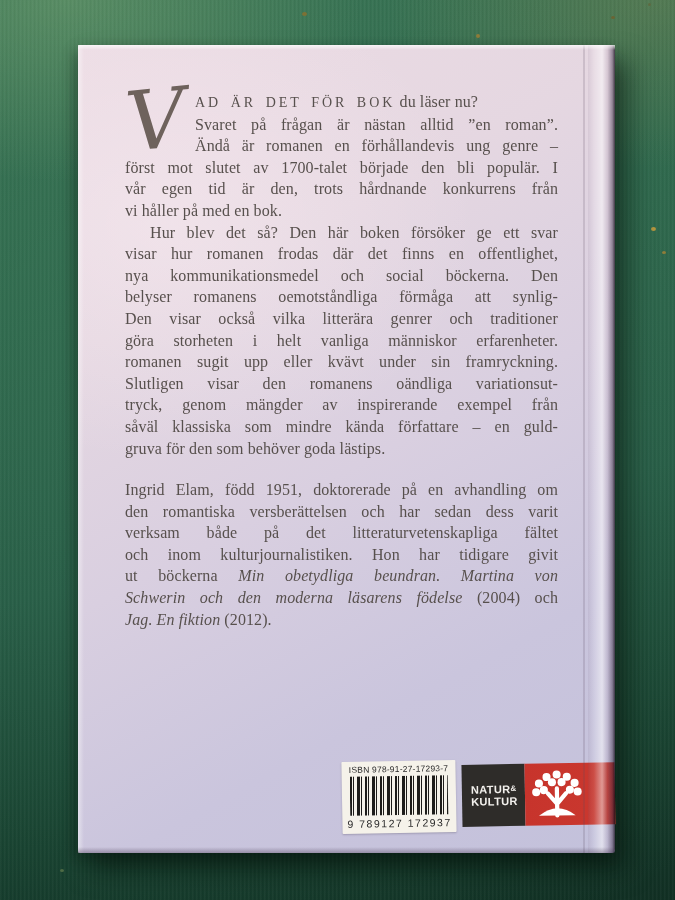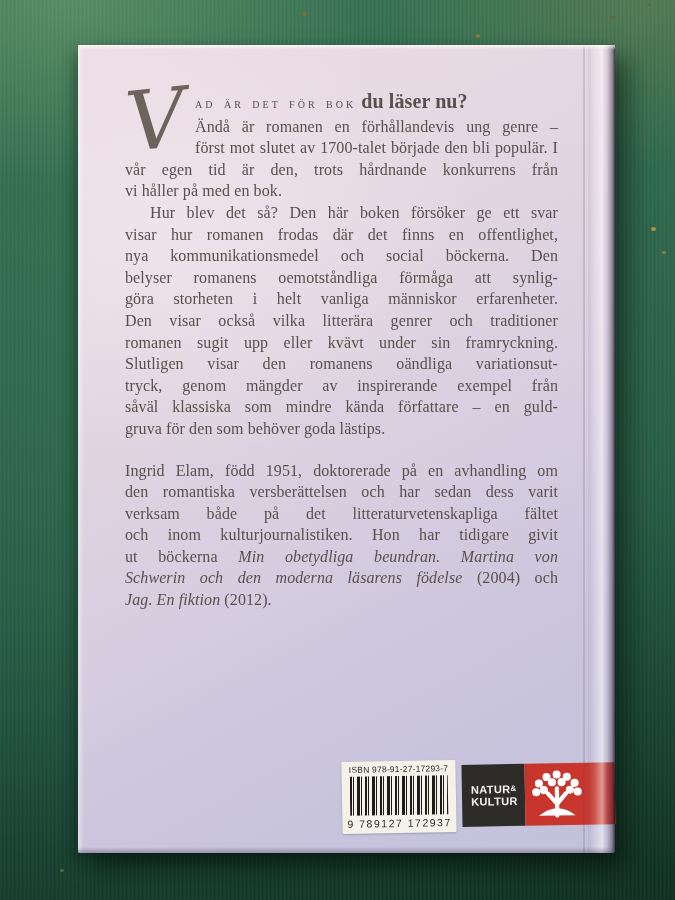--- a/index.html
+++ b/index.html
@@ -47,22 +47,22 @@
   .tline{line-height:21.6px;min-height:21.6px;text-align:justify;text-align-last:justify;text-justify:inter-word;}
   .tline.last{text-align-last:left;}
   .tline i{}
   .lead{text-align:left;text-align-last:left;}
   .dropcap{
     float:left;width:74px;height:63px;margin:-4px 2px 0 -6px;
     font-family:"DejaVu Serif",serif;font-style:italic;
     font-size:82px;line-height:66px;text-align:center;color:#6e625c;
     transform:rotate(-6deg);
   }
-  .smallcaps{font-size:10px;letter-spacing:3px;word-spacing:3px;}
-  .lead-rest{font-size:20px;font-weight:bold;}
+  .smallcaps{font-size:14px;letter-spacing:3px;word-spacing:3px;}
+  .lead-rest{font-size:16px;}
   .p2 .tline:first-child{text-indent:25px;}
   .bio{margin-top:20px;}
 
   
   .bottom-row{position:absolute;left:264px;right:0;top:716px;height:74px;
     display:flex;align-items:center;transform:rotate(-1deg);transform-origin:left center;}
   .barcode-box{width:114px;height:72px;background:#f5f2ea;border-radius:1px;
     box-shadow:0 1px 2px rgba(40,30,50,0.25);
     display:flex;flex-direction:column;padding:3px 5px 4px;box-sizing:border-box;
     font-family:"Liberation Sans",sans-serif;color:#2a2a2a;}
@@ -95,33 +95,34 @@
   <div class="speck" style="left:662px;top:251px;width:4px;height:3px;background:#8f7d3a;"></div>
   <div class="speck" style="left:60px;top:869px;width:4px;height:3px;background:#4e6b45;"></div>
 
   <div class="book">
 
     <div class="blurb">
       <div class="para p1">
         <span class="dropcap">V</span>
         <div class="tline lead"><span class="smallcaps">AD ÄR DET FÖR BOK</span><span class="lead-rest"> du läser nu?</span></div>
         <div>
+            <div class="tline"><span>Svaret på frågan är nästan alltid ”en roman”.</span></div>
             <div class="tline"><span>Ändå är romanen en förhållandevis ung genre –</span></div>
             <div class="tline"><span>först mot slutet av 1700-talet började den bli populär. I</span></div>
             <div class="tline"><span>vår egen tid är den, trots hårdnande konkurrens från</span></div>
             <div class="tline last"><span>vi håller på med en bok.</span></div>
           </div>
       </div>
       <div class="para p2">
           <div class="tline"><span>Hur blev det så? Den här boken försöker ge ett svar</span></div>
           <div class="tline"><span>visar hur romanen frodas där det finns en offentlighet,</span></div>
           <div class="tline"><span>nya kommunikationsmedel och social böckerna. Den</span></div>
           <div class="tline"><span>belyser romanens oemotståndliga förmåga att synlig-</span></div>
+          <div class="tline"><span>Den visar också vilka litterära genrer och traditioner</span></div>
           <div class="tline"><span>göra storheten i helt vanliga människor erfarenheter.</span></div>
-          <div class="tline"><span>Den visar också vilka litterära genrer och traditioner</span></div>
           <div class="tline"><span>romanen sugit upp eller kvävt under sin framryckning.</span></div>
           <div class="tline"><span>Slutligen visar den romanens oändliga variationsut-</span></div>
           <div class="tline"><span>tryck, genom mängder av inspirerande exempel från</span></div>
           <div class="tline"><span>såväl klassiska som mindre kända författare – en guld-</span></div>
           <div class="tline last"><span>gruva för den som behöver goda lästips.</span></div>
         </div>
       <div class="para bio">
           <div class="tline"><span>Ingrid Elam, född 1951, doktorerade på en avhandling om</span></div>
           <div class="tline"><span>den romantiska versberättelsen och har sedan dess varit</span></div>
           <div class="tline"><span>verksam både på det litteraturvetenskapliga fältet</span></div>

